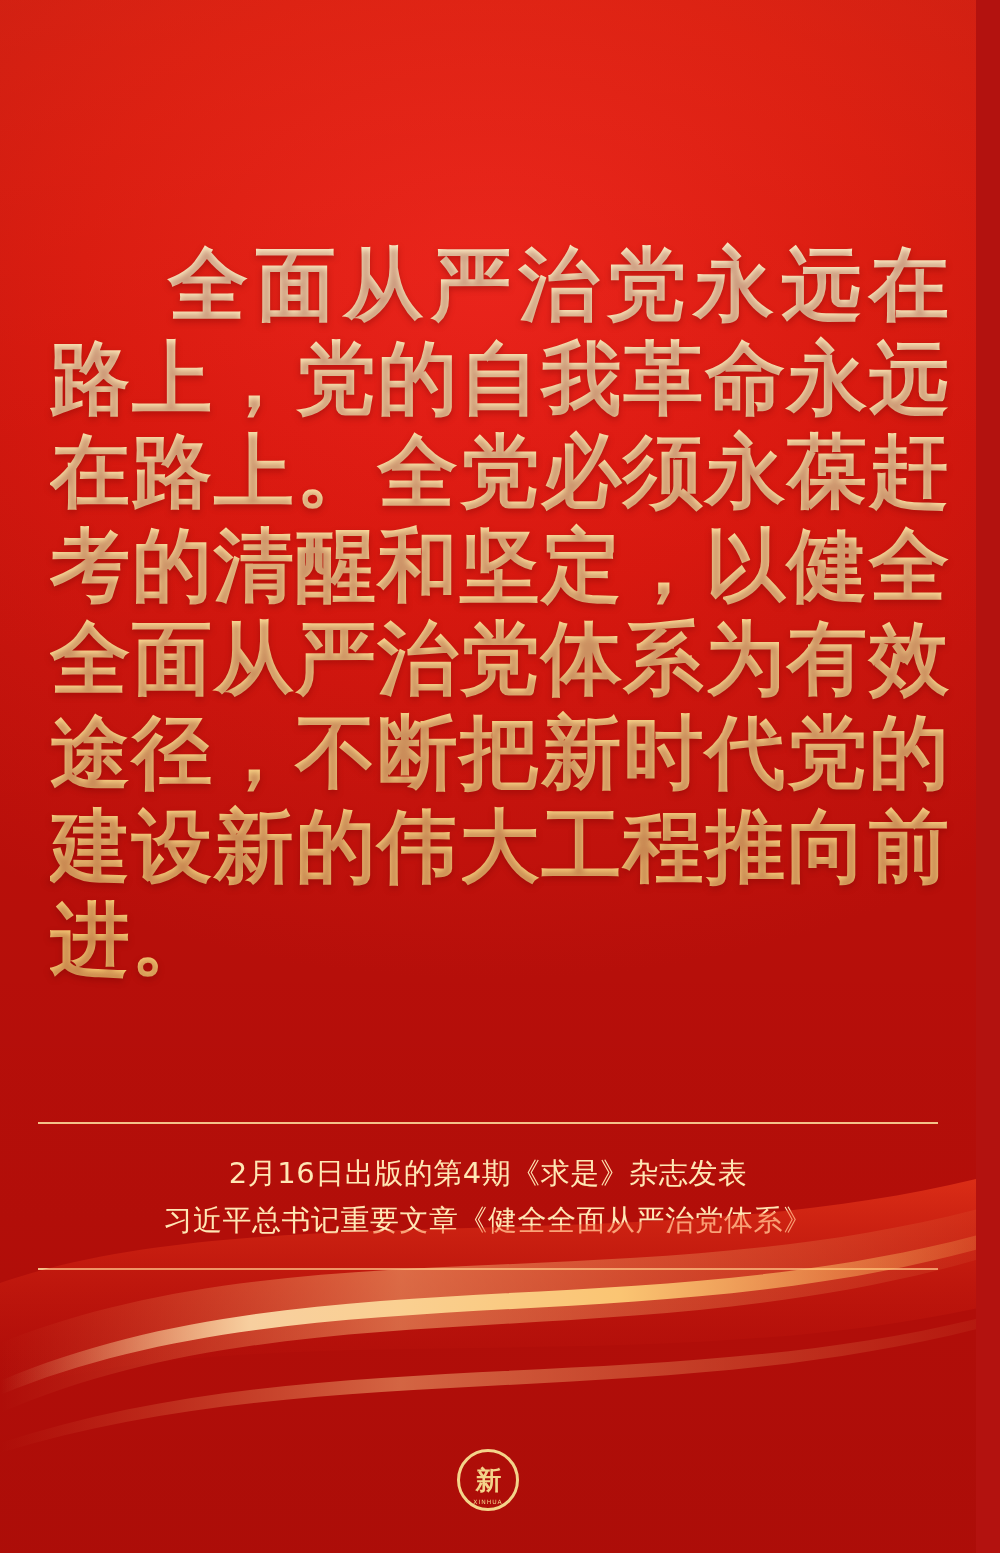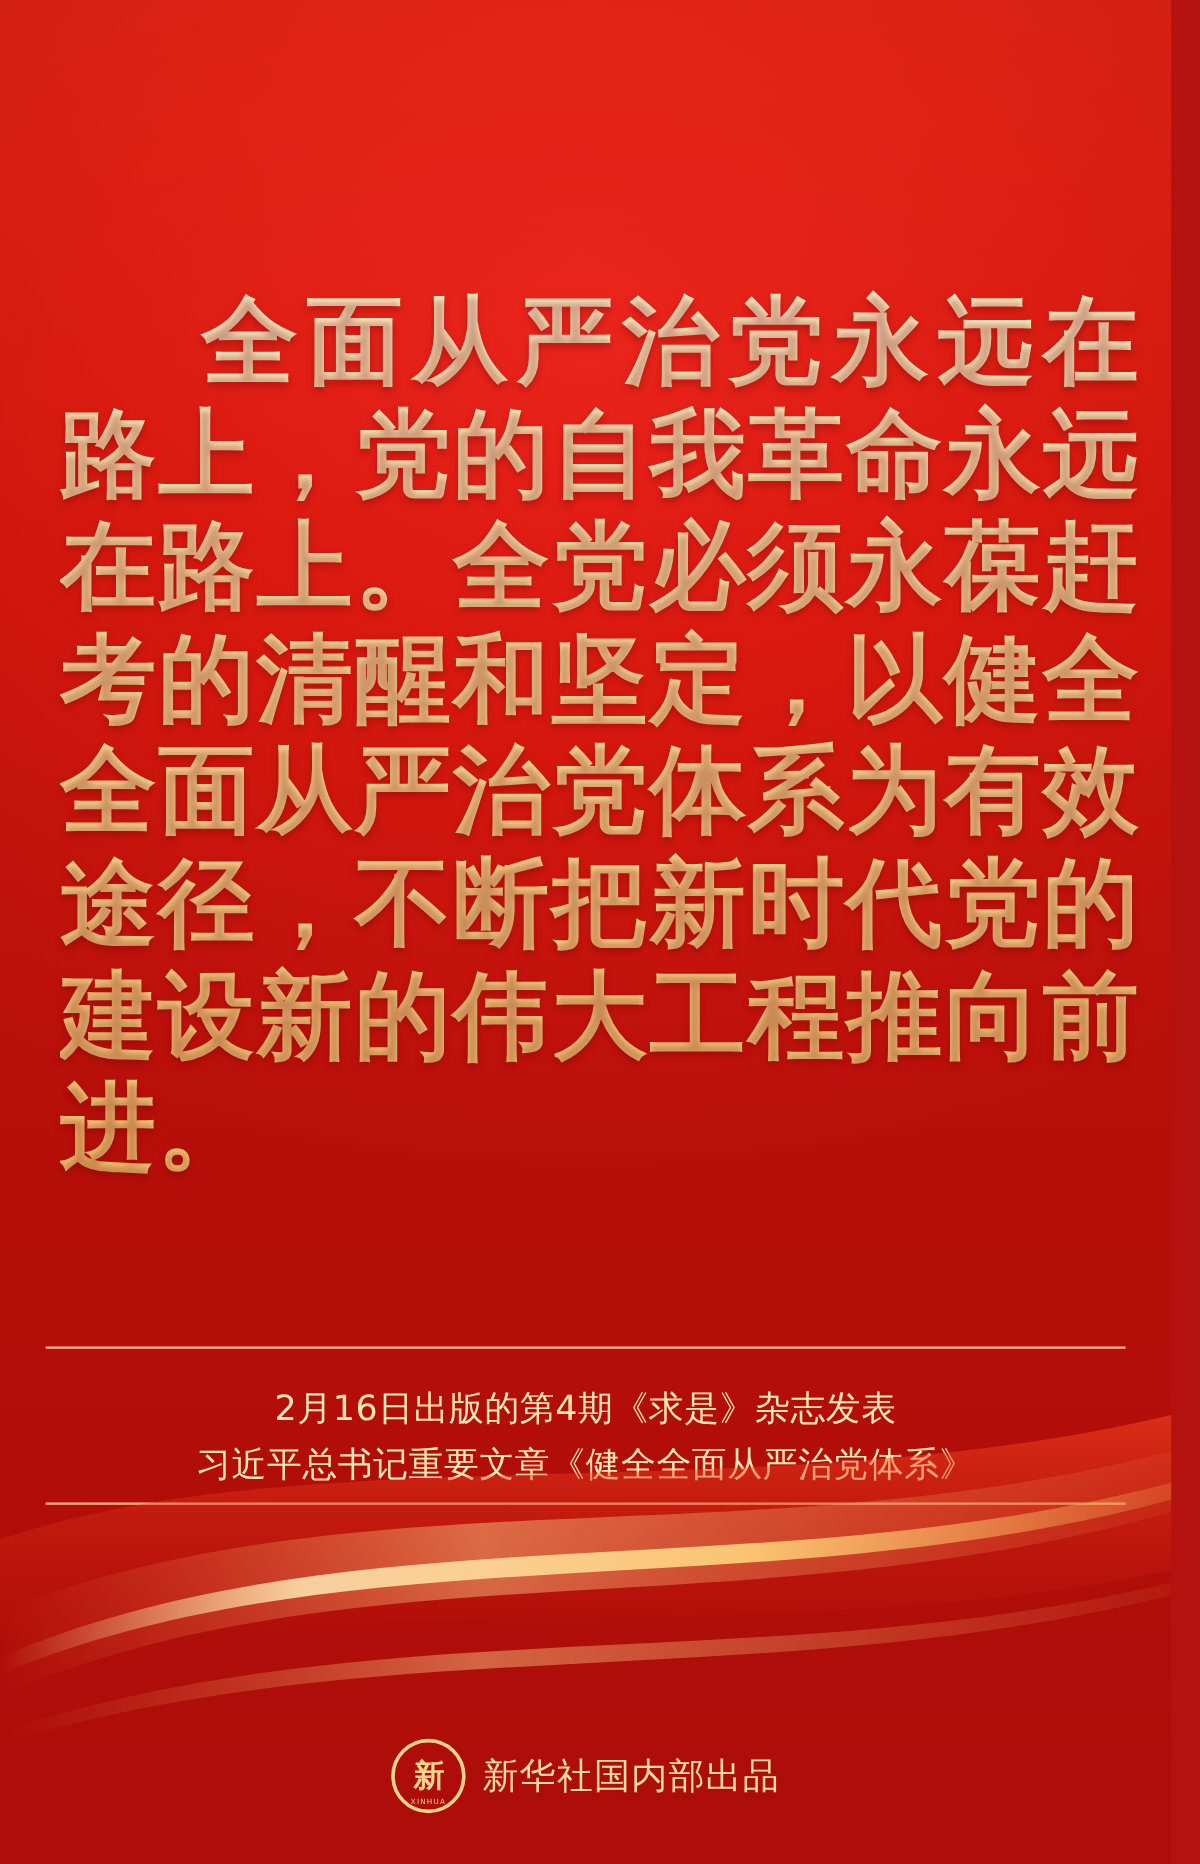--- a/index.html
+++ b/index.html
@@ -55,21 +55,21 @@
     -webkit-text-fill-color: transparent;
     margin: 0;
   }
 
   
   .credit-block {
     position: absolute;
     left: 38px;
     right: 38px;
     top: 1122px;
-    padding: 26px 0 8px 0;
+    padding: 26px 0 24px 0;
     border-top: 2px solid rgba(255,224,160,0.85);
     border-bottom: 2px solid rgba(255,224,160,0.85);
     text-align: center;
   }
   .credit-line {
     color: #ffe7b5;
     font-size: 29px;
     line-height: 1.62;
     letter-spacing: 0.5px;
     font-family: "DejaVu Sans", "Liberation Sans", sans-serif;
@@ -173,16 +173,15 @@
     <path d="M0,248 C300,120 650,196 1000,96 L1000,110 C650,212 300,138 0,262 Z" fill="url(#ribGrad1)"></path>
 
     <path d="M0,310 C320,205 660,268 1000,180 L1000,190 C660,282 320,222 0,320 Z" fill="url(#ribGrad2)"></path>
   </svg>
 
   <div class="footer">
     <div class="logo-circle">
       <span class="inner-mark">新</span>
       <span class="arc-label">XINHUA</span>
     </div>
-    <div class="footer-text">新华社国内部出品</div>
   </div>
 
 </div>
 
 </body></html>

